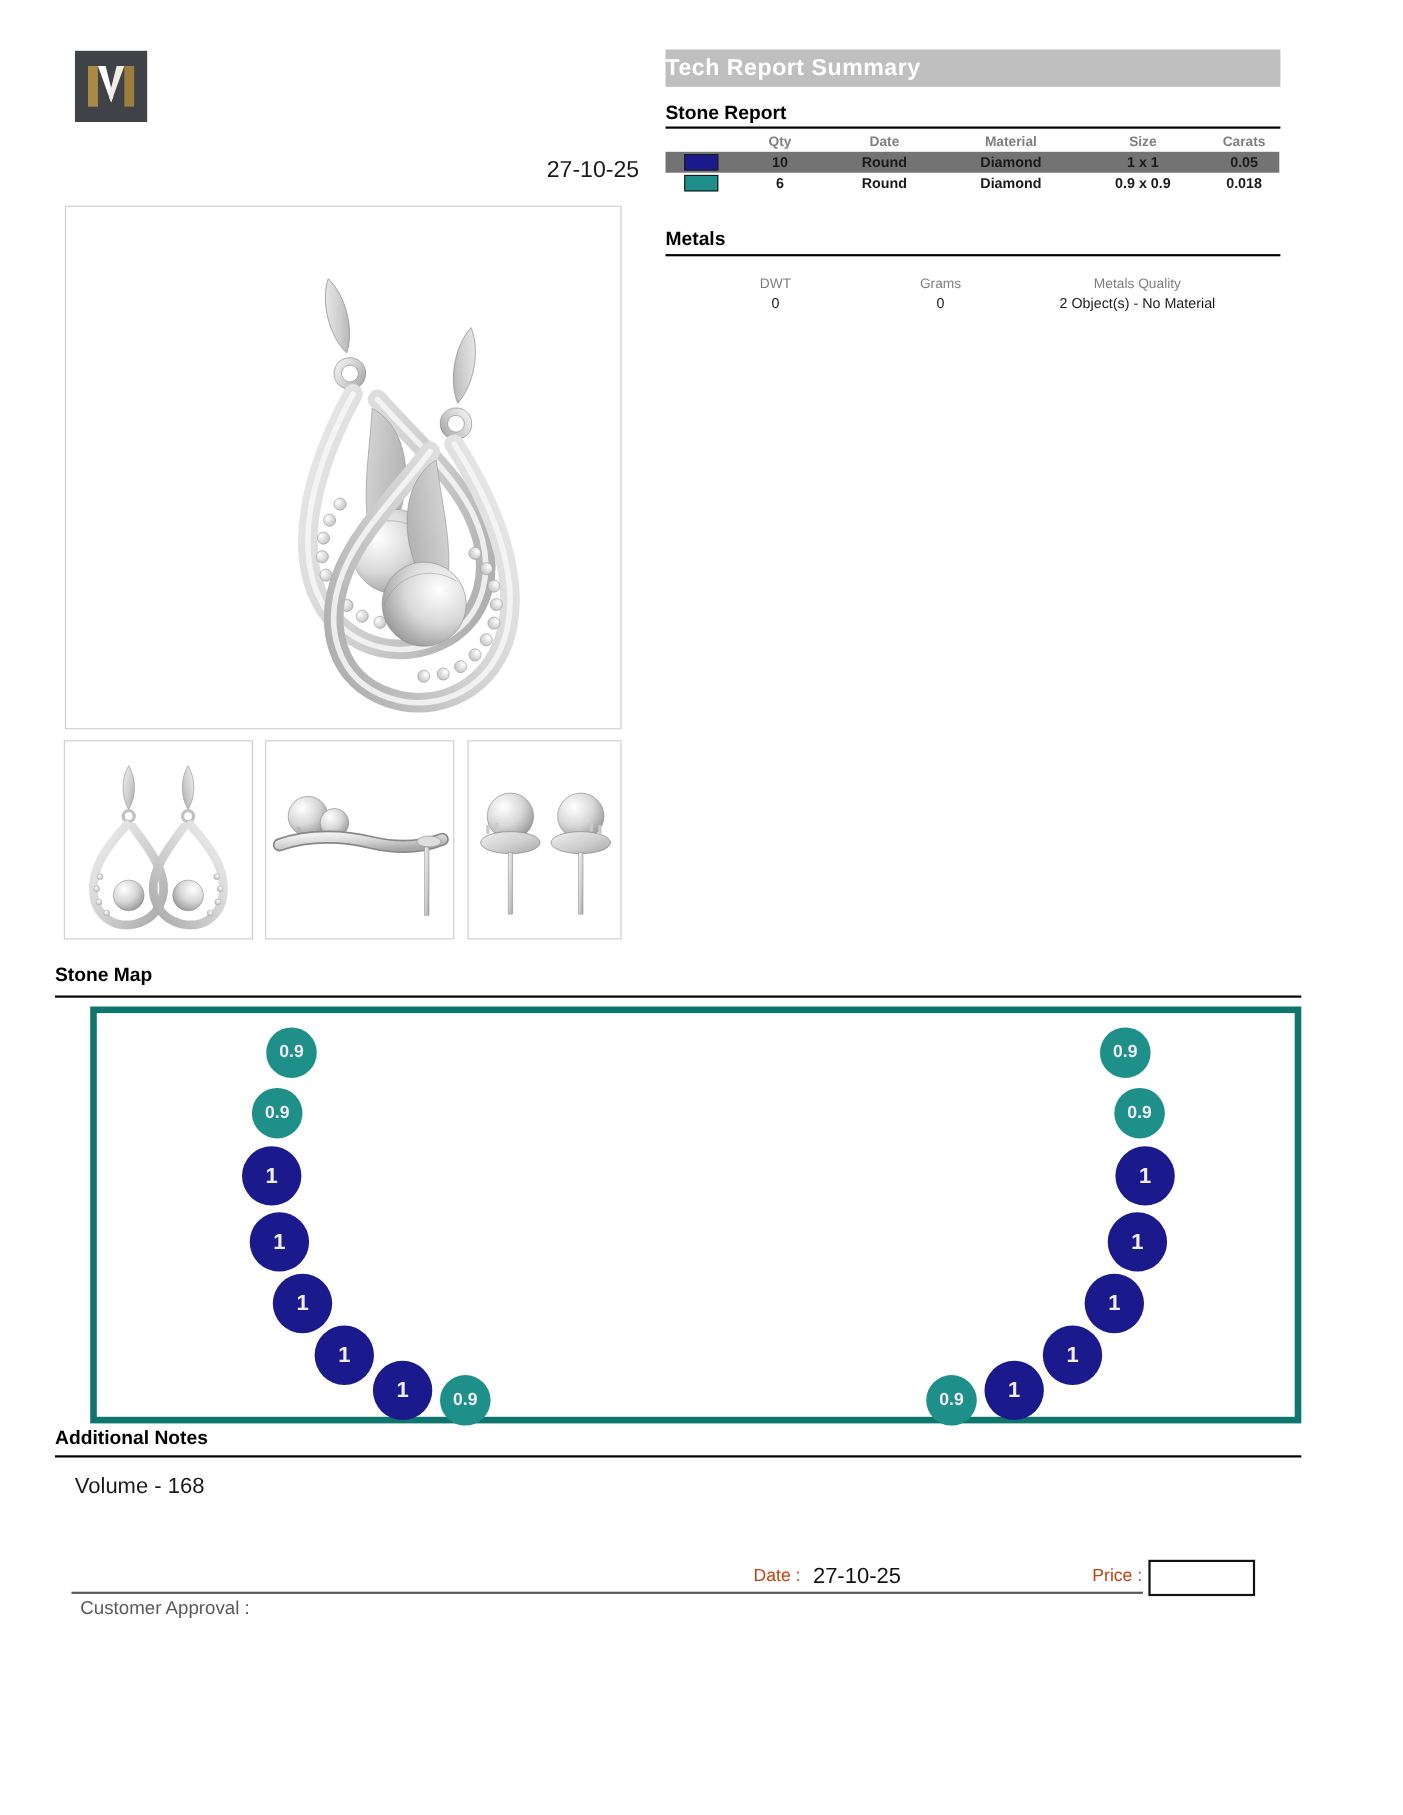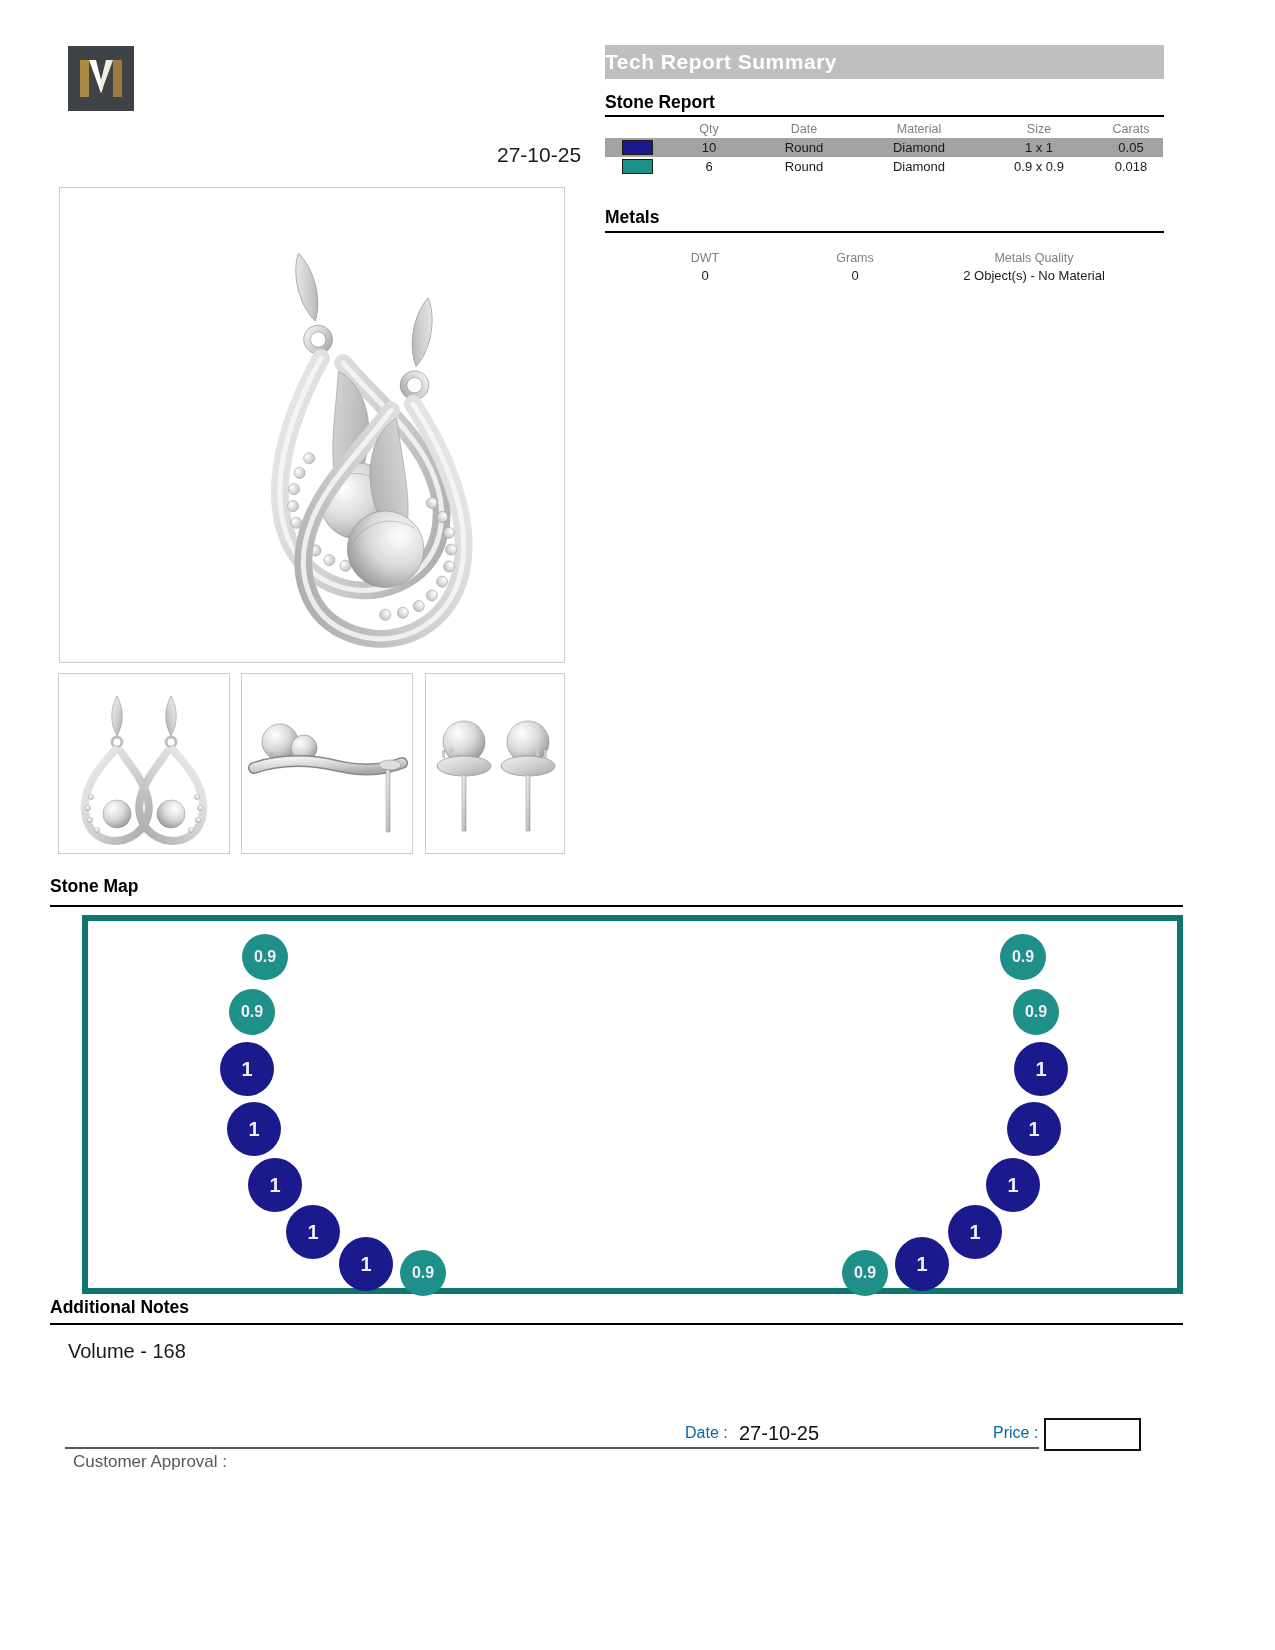--- a/index.html
+++ b/index.html
@@ -15,43 +15,43 @@
     left:605px;top:45px;width:559px;height:34px;background:var(--header-bg,#bfbfbf);
     display:flex;align-items:center;justify-content:flex-start;box-sizing:border-box;padding-right:12px;
   }
   .header-bar .title{color:#ffffff;font-size:21px;font-weight:700;letter-spacing:.5px;}
   .section-title{font-size:17.5px;font-weight:700;color:#000;}
   .rule{background:#000;height:2px;}
   .rule-soft{background:#595959;height:2px;}
   
   .table{width:558px;font-size:13px;}
   .t-head{color:#7f7f7f;font-size:12.5px;}
-  .sr-grid{display:grid;grid-template-columns:64px 80px 110px 120px 120px 64px;align-items:center;}
+  .sr-grid{display:grid;grid-template-columns:64px 80px 110px 120px 120px 64px;align-items:center;font-weight:bold;}
   .mt-grid{display:grid;grid-template-columns:200px 100px 258px;align-items:center;}
   .t-row{height:19px;line-height:19px;}
   .t-head.t-row{height:17px;line-height:17px;}
-  .t-row.alt{background:#a3a3a3;}
+  .t-row.alt{background:#737373;}
   .cell{text-align:center;white-space:nowrap;}
   .swatch-cell{display:flex;align-items:center;justify-content:center;height:100%;}
   .swatch{display:inline-block;width:31px;height:15px;border:1px solid #1a1a1a;box-sizing:border-box;}
   
   .frame{border:1px solid #cccccc;background:#fff;box-sizing:border-box;}
   
   .map-box{border:6px solid #0f766e;background:#fff;box-sizing:border-box;}
   .stone{
     position:absolute;border-radius:50%;display:flex;align-items:center;justify-content:center;
     color:#f2ecf4;font-weight:600;
   }
   .stone.navy{width:54px;height:54px;font-size:20px;}
   .stone.teal{width:46px;height:46px;font-size:16px;}
   
   .date-top{font-size:21px;color:#1a1a1a;}
   .volume{font-size:20px;color:#1a1a1a;}
   .foot-label{font-size:17px;color:#595959;}
-  .foot-small{font-size:16px;color:#0369a1;}
+  .foot-small{font-size:16px;color:#c2410c;}
   .foot-date{font-size:20px;color:#111;}
   .price-box{border:2px solid #111;background:#fff;box-sizing:border-box;}
 </style>
 </head>
 <body>
 
 <div class="page">
 
   <div class="abs logo">
     <svg width="66" height="65" viewBox="0 0 66 65">

